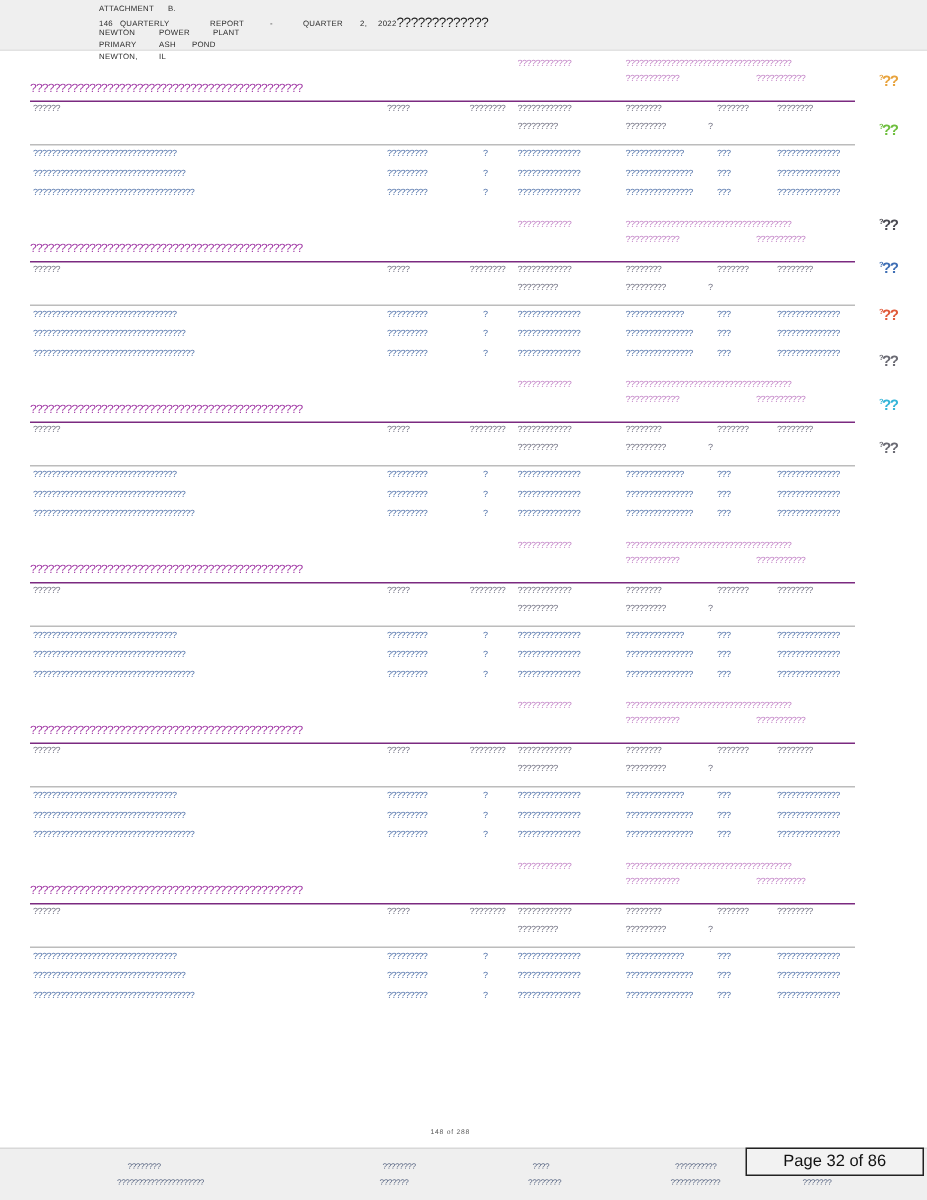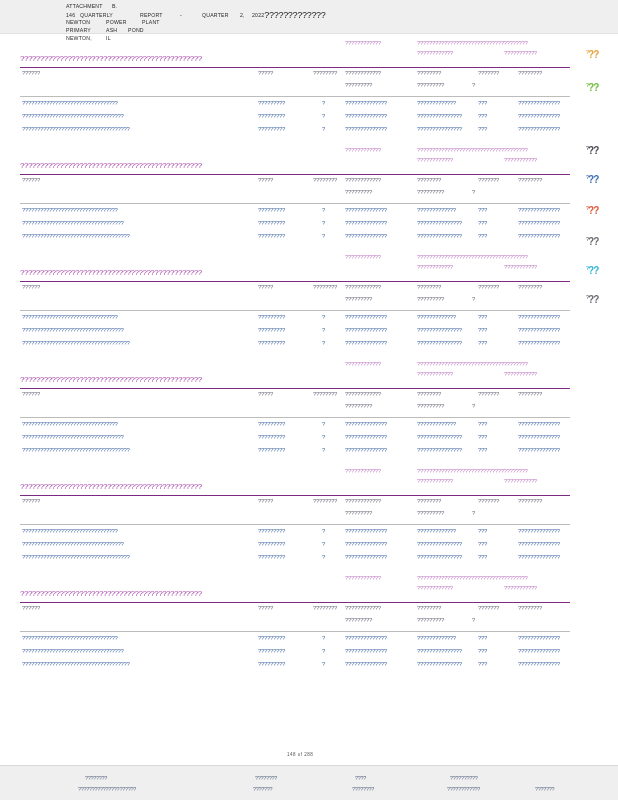--- a/index.html
+++ b/index.html
@@ -446,14 +446,15 @@
       <div class="foot-cell" style="left: 85px; top: 775px;">????????</div>
       <div class="foot-cell" style="left: 255px; top: 775px;">????????</div>
       <div class="foot-cell" style="left: 355px; top: 775px;">????</div>
       <div class="foot-cell" style="left: 450px; top: 775px;">??????????</div>
       <div class="foot-cell" style="left: 78px; top: 786px;">?????????????????????</div>
       <div class="foot-cell" style="left: 253px; top: 786px;">???????</div>
       <div class="foot-cell" style="left: 352px; top: 786px;">????????</div>
       <div class="foot-cell" style="left: 447px; top: 786px;">????????????</div>
       <div class="foot-cell" style="left: 535px; top: 786px;">???????</div>
     </div>
+  <div class="pagebox">Page 32 of 86</div>
 
 </div>
 
 </body></html>

